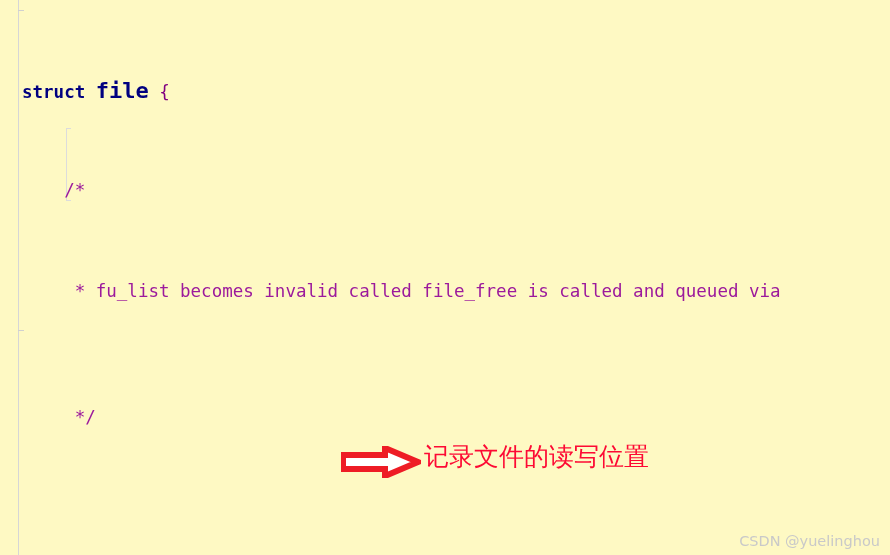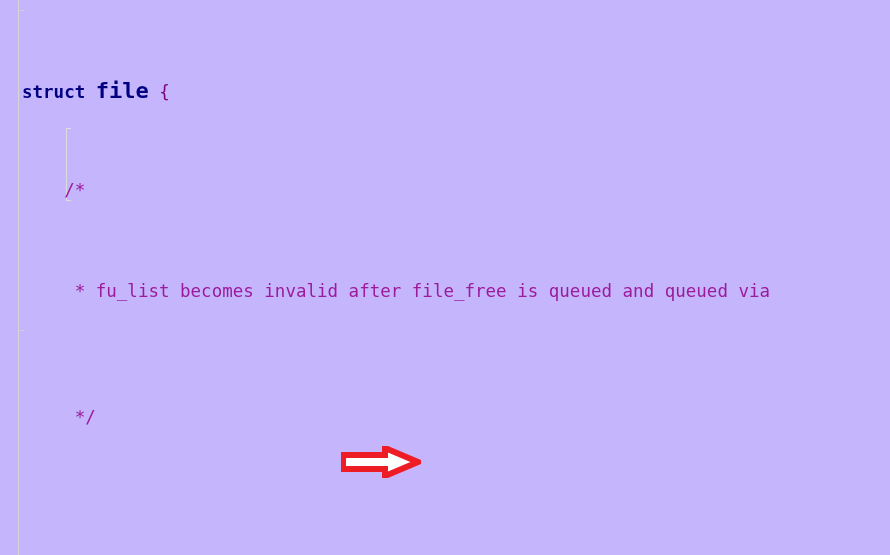--- a/index.html
+++ b/index.html
@@ -14,21 +14,21 @@
     overflow: hidden;
     font-family: "DejaVu Sans Mono", "Liberation Mono", monospace;
   }
 
   
   #editor {
     position: absolute;
     left: 0; top: 0;
     width: 890px;
     height: 555px;
-    background: #c4b5fd;
+    background: #fef9c3;
     overflow: hidden;
   }
 
   
   .gutter-line {
     position: absolute;
     left: 18px;
     top: 0;
     width: 1px;
     height: 555px;
@@ -125,21 +125,21 @@
   <div class="union-guide"></div>
   <div class="fold-tick" style="top:10px;"></div>
   <div class="fold-tick" style="top:330px;"></div>
 
   <div class="code">
 
     <div class="ln"><span class="kw">struct</span> <span class="bigkw">file</span> <span class="punc">{</span></div>
 
     <div class="ln">    <span class="comment">/*</span></div>
 
-    <div class="ln">     <span class="comment">* fu_list becomes invalid after file_free is queued and queued via</span></div>
+    <div class="ln">     <span class="comment">* fu_list becomes invalid called file_free is called and queued via</span></div>
 
 
     <div class="ln">     <span class="comment">*/</span></div>
 
     
 
     
 
     
 
@@ -177,14 +177,16 @@
 
   </div>
 </div>
 
 <div id="annotation">
 
   <svg class="arrow-svg" width="80" height="32" viewBox="0 0 80 32">
     <polygon points="2,9 44,9 44,2 77,16 44,30 44,23 2,23" fill="#ffffff" stroke="#ee1c25" stroke-width="6" stroke-linejoin="miter"></polygon>
   </svg>
 
+  <div class="cn-note">记录文件的读写位置</div>
 
+  <div class="watermark">CSDN @yuelinghou</div>
 </div>
 
 </body></html>

